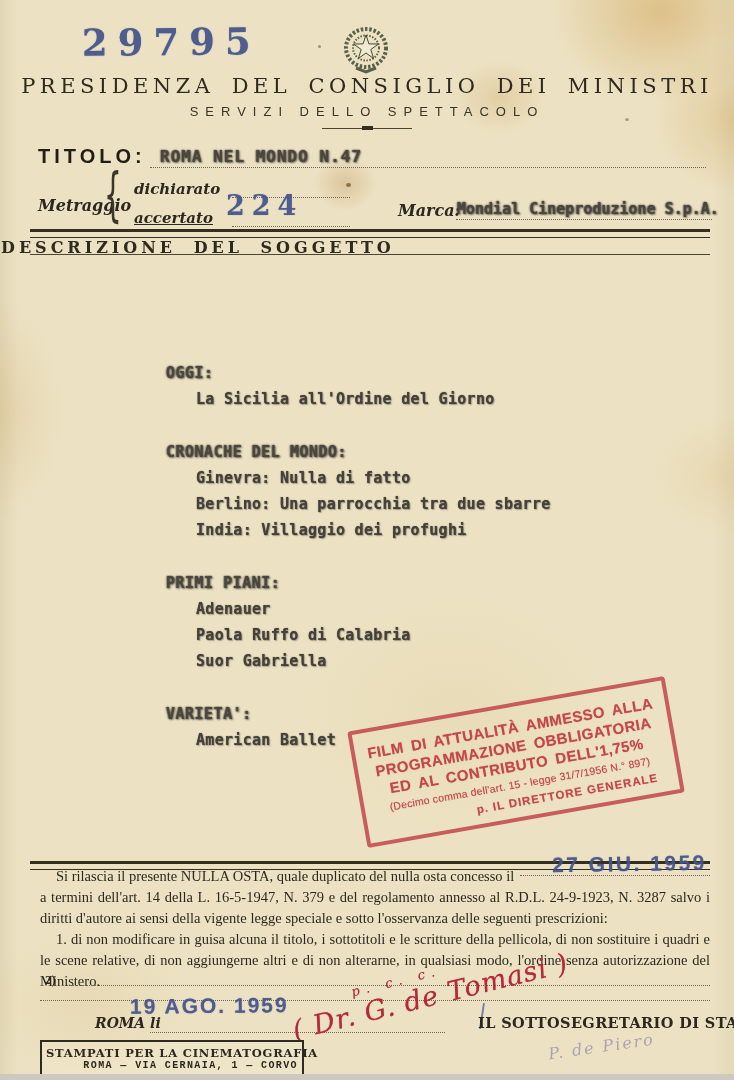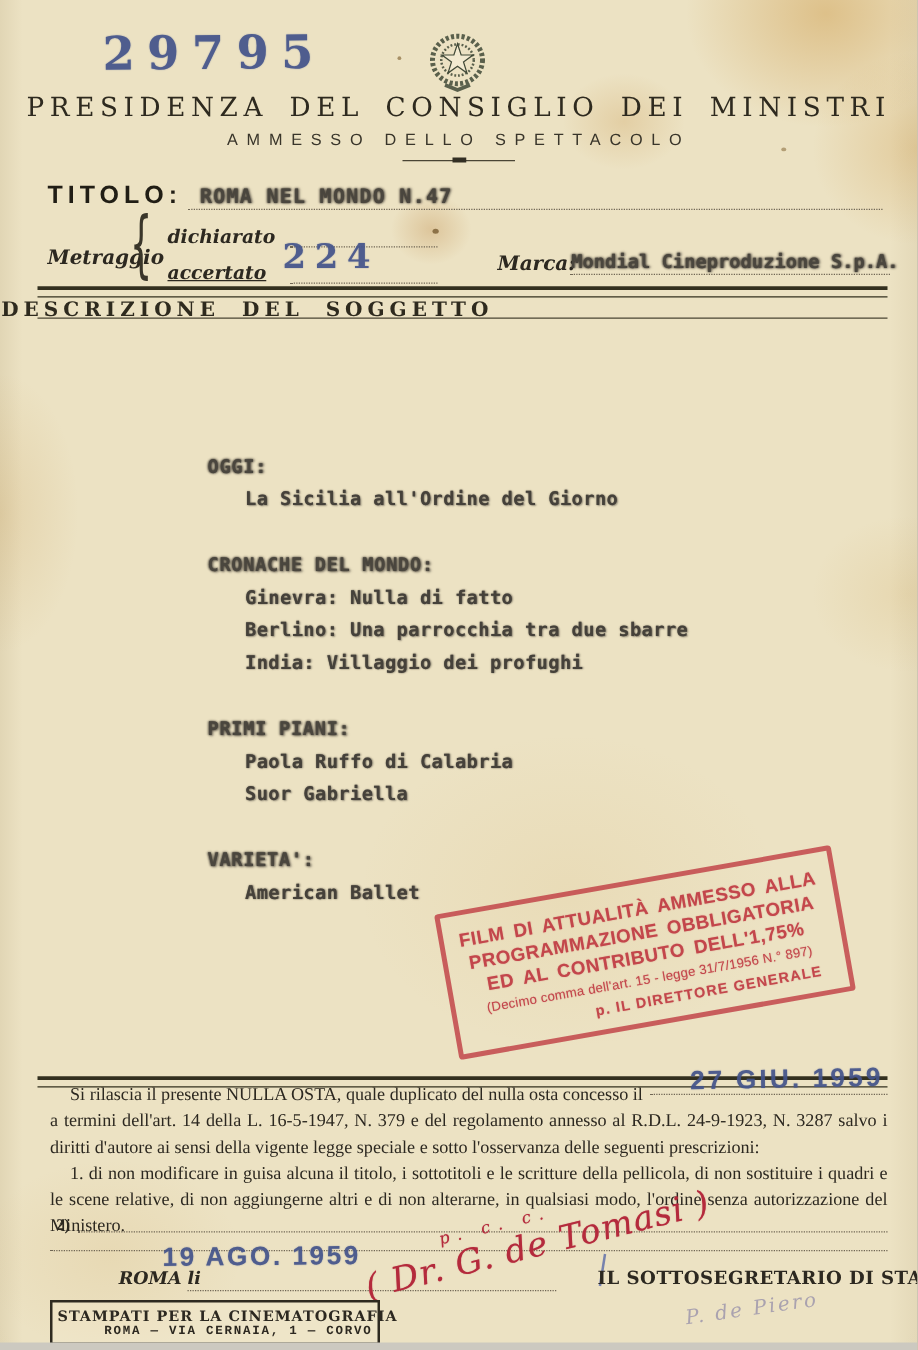--- a/index.html
+++ b/index.html
@@ -148,21 +148,21 @@
   <svg class="abs emblem" width="64" height="58" viewBox="0 0 64 58">
     <g fill="none" stroke="#414a38" opacity=".85">
       <ellipse cx="32" cy="26" rx="20" ry="19" stroke-width="4" stroke-dasharray="2.5,1.8"></ellipse>
       <ellipse cx="32" cy="26" rx="13" ry="12.5" stroke-width="2" stroke-dasharray="1.5,1.5"></ellipse>
       <path d="M22 46 L32 50 L42 46" stroke-width="3"></path>
     </g>
     <polygon fill="#f2ead0" stroke="#414a38" stroke-width="1" points="32,13 34.9,21.9 44.4,22 36.8,27.5 39.6,36.5 32,31 24.4,36.5 27.2,27.5 19.6,22 29.1,21.9"></polygon>
   </svg>
 
   <div class="abs org1">PRESIDENZA DEL CONSIGLIO DEI MINISTRI</div>
-  <div class="abs org2">AMMESSO DELLO SPETTACOLO</div>
+  <div class="abs org2">SERVIZI DELLO SPETTACOLO</div>
   <div class="abs org-divider">
       <div class="sq"></div>
     </div>
 
   <div class="abs titolo-label">TITOLO:</div>
   <div class="abs titolo-dotted dotted"></div>
   <div class="abs titolo-value typed-heavy">ROMA NEL MONDO N.47</div>
 
   <div class="abs metraggio-label">Metraggio</div>
   <div class="abs brace">{</div>
@@ -185,20 +185,21 @@
       <div class="s-item typed">La Sicilia all'Ordine del Giorno</div>
     </div>
     <div class="subject-section">
       <div class="s-heading typed-heavy">CRONACHE DEL MONDO:</div>
       <div class="s-item typed">Ginevra: Nulla di fatto</div>
       <div class="s-item typed">Berlino: Una parrocchia tra due sbarre</div>
       <div class="s-item typed">India: Villaggio dei profughi</div>
     </div>
     <div class="subject-section">
       <div class="s-heading typed-heavy">PRIMI PIANI:</div>
+      <div class="s-item typed">Adenauer</div>
       <div class="s-item typed">Paola Ruffo di Calabria</div>
       <div class="s-item typed">Suor Gabriella</div>
     </div>
     <div class="subject-section">
       <div class="s-heading typed-heavy">VARIETA':</div>
       <div class="s-item typed">American Ballet</div>
     </div>
   </div>
 
   <div class="abs red-stamp">

